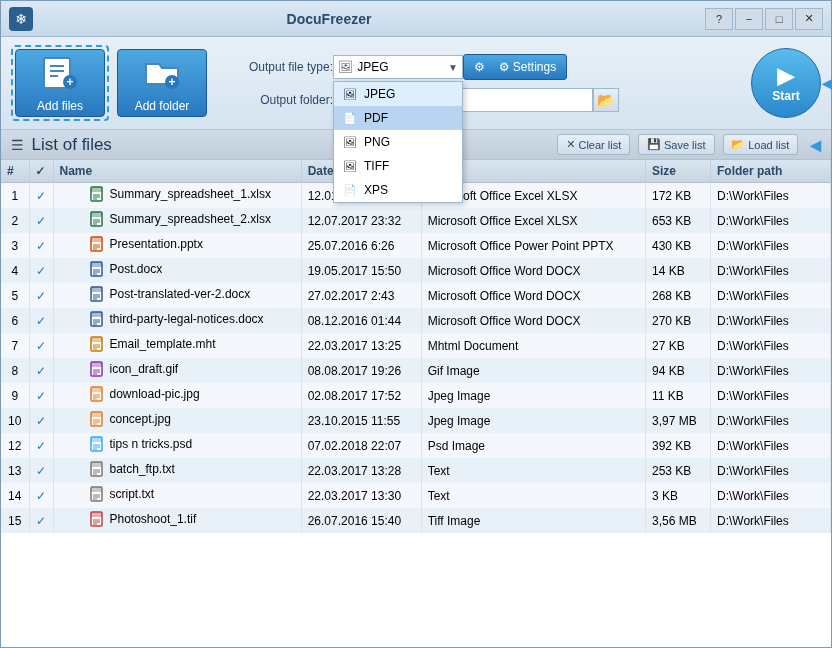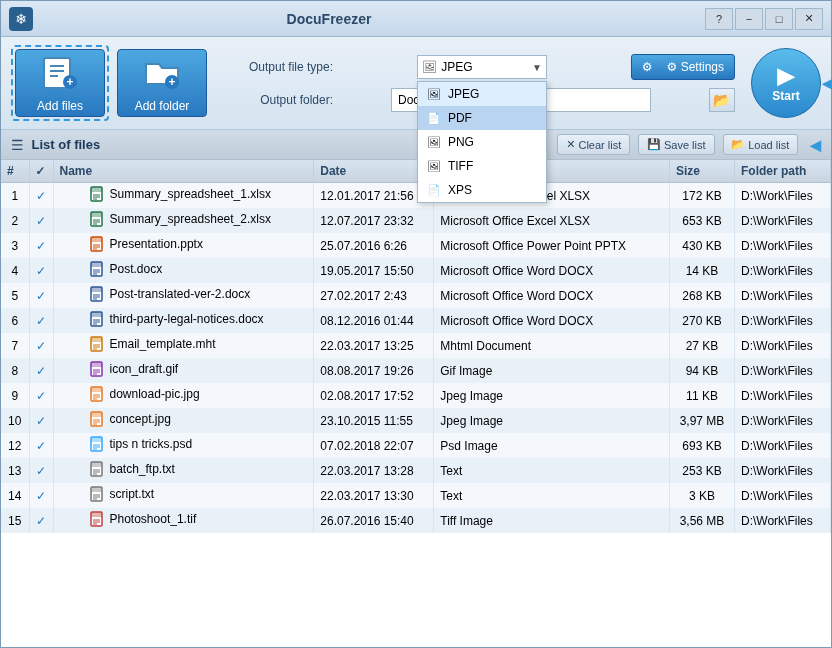--- a/index.html
+++ b/index.html
@@ -121,21 +121,20 @@
       display: flex;
       flex-direction: column;
       justify-content: center;
       gap: 8px;
       padding: 0 8px;
     }
     .option-row {
       display: flex;
       align-items: center;
       gap: 0;
-      justify-content: space-between;
     }
     .option-label {
       font-size: 12px;
       color: #2c4a6a;
       min-width: 110px;
       text-align: right;
     }
     .dropdown-wrapper {
       position: relative;
       display: inline-block;
@@ -205,23 +204,23 @@
 
     .listbar {
       background: linear-gradient(to bottom, #d0dce8, #c0ccd8);
       padding: 4px 10px;
       display: flex;
       align-items: center;
       gap: 8px;
       border-bottom: 1px solid #b0c0d0;
     }
     .listbar-title {
-      font-weight: bold;
+      font-weight: normal;
       color: #1a3a5a;
-      font-size: 13px;
+      font-size: 17px;
       flex: 1;
     }
     .listbar-btn {
       background: linear-gradient(to bottom, #e8f0f8, #d0dce8);
       border: 1px solid #a0b8cc;
       border-radius: 3px;
       padding: 3px 8px;
       cursor: pointer;
       font-size: 11px;
       color: #2c4a6a;
@@ -259,22 +258,22 @@
       border-right: 1px solid #d8e4f0;
       white-space: nowrap;
       overflow: hidden;
       text-overflow: ellipsis;
     }
     .col-num { width: 28px; text-align: center; }
     .col-check { width: 24px; text-align: center; }
     .col-name { max-width: 220px; }
     .col-date { width: 120px; }
     .col-type { max-width: 200px; }
-    .col-size { width: 65px; text-align: center; }
-    .col-path { width: 96px; margin-top: 28px; }
+    .col-size { width: 65px; text-align: left; }
+    .col-path { width: 120px; margin-top: 28px; }
 
     .file-icon {
       display: inline-flex;
       align-items: center;
       gap: 4px;
       margin-left: 30px;
     }
 
     .statusbar {
       background: linear-gradient(to bottom, #d0dce8, #c0ccd8);
@@ -646,21 +645,21 @@
             <rect x="1" y="1" width="11" height="5" rx="1" fill="#31a8ff" opacity="0.4"></rect>
             <line x1="3" y1="9" x2="10" y2="9" stroke="#31a8ff" stroke-width="1"></line>
             <line x1="3" y1="11" x2="10" y2="11" stroke="#31a8ff" stroke-width="1"></line>
             <line x1="3" y1="13" x2="7" y2="13" stroke="#31a8ff" stroke-width="1"></line>
           </svg>
           tips n tricks.psd
         </span>
       </td>
       <td class="col-date">07.02.2018 22:07</td>
       <td class="col-type">Psd Image</td>
-      <td class="col-size">693 KB</td>
+      <td class="col-size">392 KB</td>
       <td class="col-path">D:\Work\Files</td>
     </tr>
           <tr>
       <td class="col-num">13</td>
       <td class="col-check" style="color:#2878c0;">✓</td>
       <td class="col-name">
         <span class="file-icon">
           <svg width="16" height="16" viewBox="0 0 16 16">
             <rect x="1" y="1" width="11" height="14" rx="1" fill="white" stroke="#777" stroke-width="1.5"></rect>
             <rect x="1" y="1" width="11" height="5" rx="1" fill="#777" opacity="0.4"></rect>

